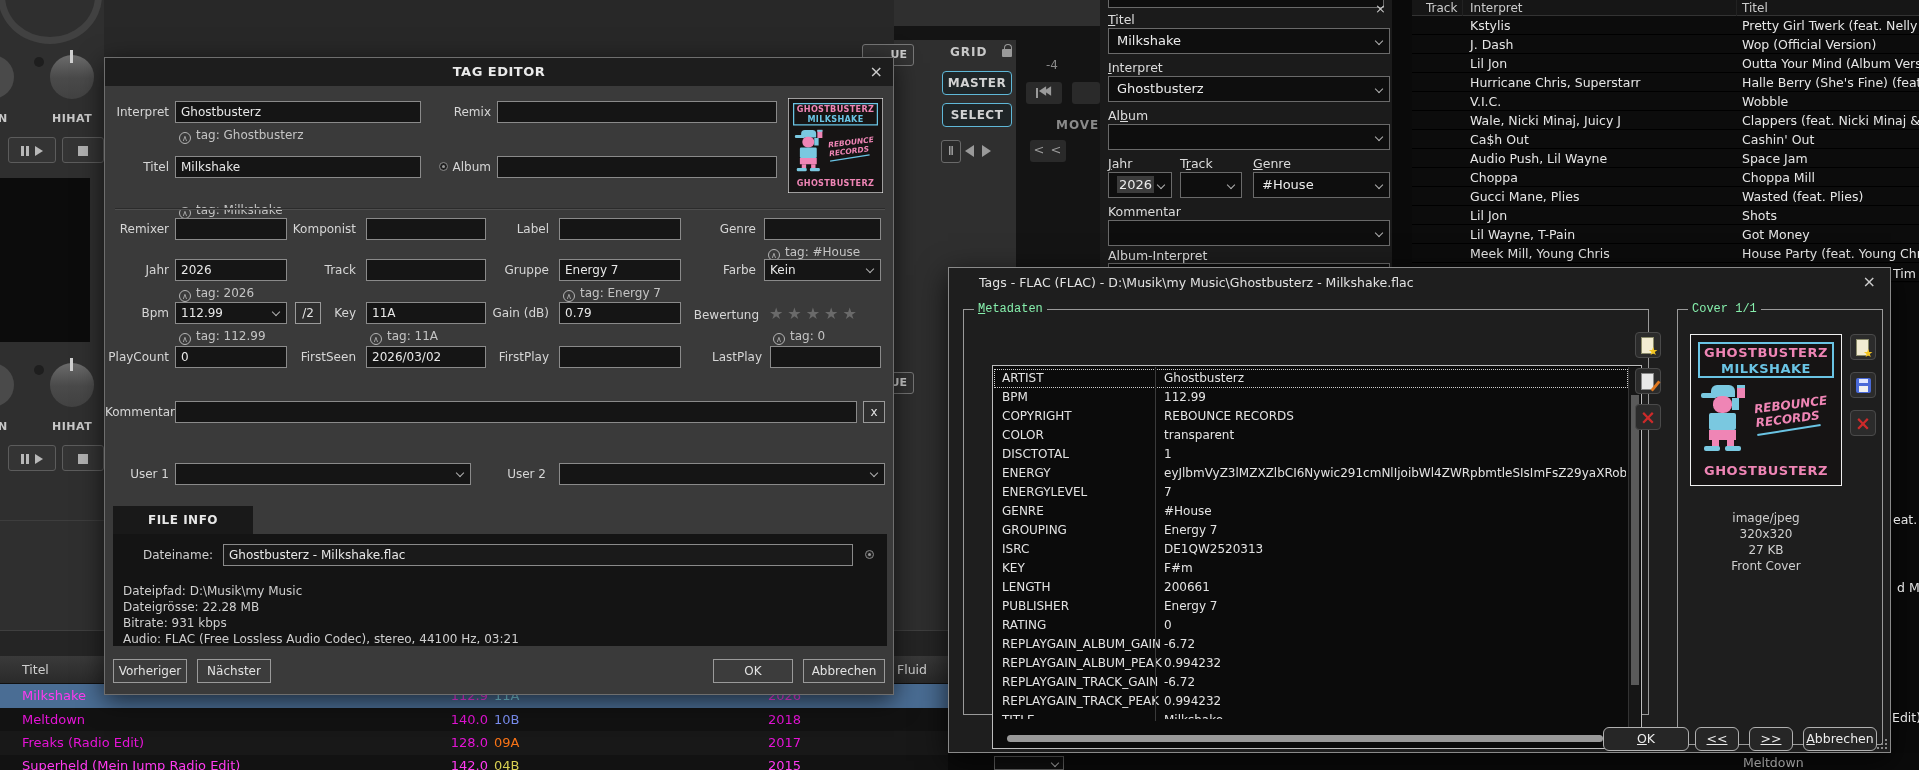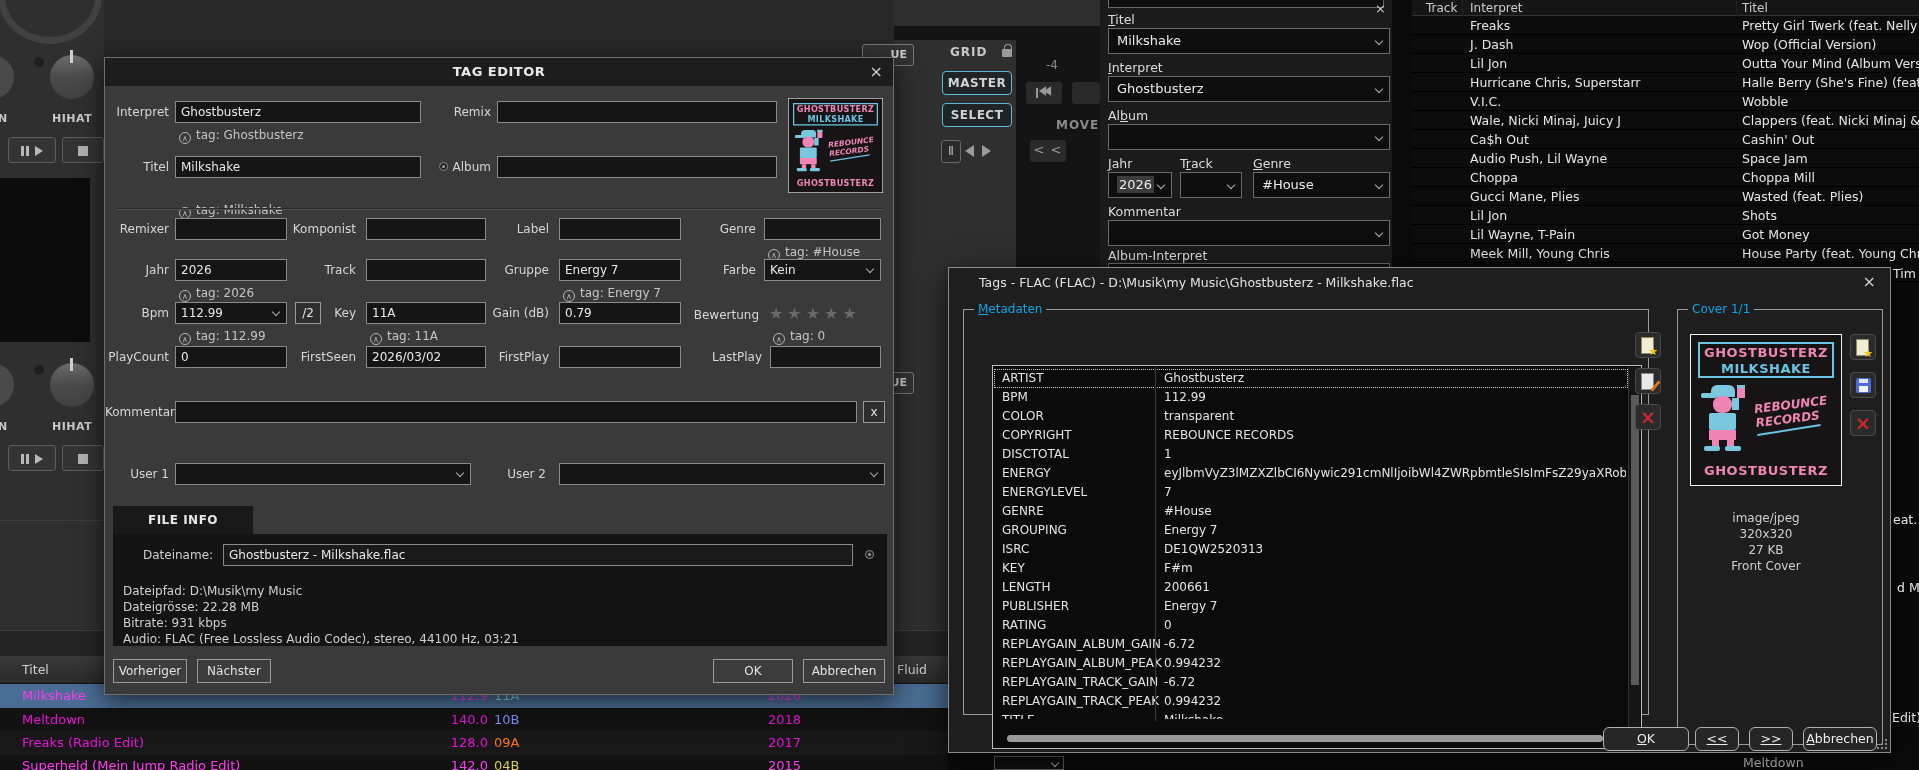--- a/index.html
+++ b/index.html
@@ -76,21 +76,21 @@
   .dot-ind::before { content:""; position:absolute; left:2px; top:2px; width:3px; height:3px; border-radius:50%; background:#9a9a9a; }
   #teFileTab { position:absolute; left:8px; top:448px; width:140px; height:28px; background:#191919;
                color:#e8e8e8; font-size:12px; font-weight:700; line-height:28px; text-align:center; letter-spacing:.5px; }
   #teFilePanel { position:absolute; left:8px; top:476px; width:774px; height:112px; background:#141414; }
   .fileline { position:absolute; color:#cfcfcf; font-size:12px; white-space:nowrap; }
 
   
   #tagsDlg { position:absolute; left:948px; top:267px; width:943px; height:486px; background:#1e1e1e;
              border:1px solid #8a8a8a; box-shadow:0 8px 28px rgba(0,0,0,.7); z-index:40; }
   .group { position:absolute; border:1px solid #9a9a9a; }
-  .group-lbl { position:absolute; top:-8px; left:10px; background:#1e1e1e; padding:0 4px; color:#0ea5e9; font-size:12px; }
+  .group-lbl { position:absolute; top:-8px; left:10px; background:#1e1e1e; padding:0 4px; color:#86efac; font-size:12px;font-family:Liberation Mono, monospace; }
   #metaBox { position:absolute; left:28px; top:55px; width:650px; height:384px; background:#0b0b0b; border:1px solid #bdbdbd; }
   #metaRows { position:absolute; left:1px; top:3px; width:634px; height:350px; overflow:hidden; }
   .mrow { height:19px; line-height:19px; white-space:nowrap; position:relative; }
   .mrow .mk { position:absolute; left:8px; color:#e4e4e4; font-size:12px; }
   .mrow .mv { position:absolute; left:170px; right:2px; color:#e4e4e4; font-size:12px; overflow:hidden; }
   .mrow.sel { outline:1px dotted #cfcfcf; outline-offset:-1px; }
   #metaVDiv { position:absolute; left:162px; top:1px; width:1px; height:354px; background:#3a3a3a; }
   #metaVScroll { position:absolute; right:1px; top:1px; width:12px; height:382px; background:#161616; border-left:1px solid #333; }
   #metaVScroll .thumb { position:absolute; left:2px; top:28px; width:8px; height:290px; background:#5a5a5a; }
   #metaHScroll { position:absolute; left:14px; bottom:6px; width:596px; height:7px; background:#9a9a9a; border-radius:4px; }
@@ -238,21 +238,21 @@
 
   <div class="abs" style="left:1412px;top:0;width:507px;height:283px;background:#080808;overflow:hidden;">
     <div style="height:16px;background:#161616;border-bottom:1px solid #333;position:relative;">
       <span style="position:absolute;left:14px;top:1px;color:#cccccc;font-size:12px;">Track</span>
       <span style="position:absolute;left:58px;top:1px;color:#cccccc;font-size:12px;">Interpret</span>
       <span style="position:absolute;left:330px;top:1px;color:#cccccc;font-size:12px;">Titel</span>
     </div>
     <div class="abs" style="left:50px;top:0;width:1px;height:283px;background:#222;"></div>
     <div class="abs" style="left:324px;top:0;width:1px;height:283px;background:#222;"></div>
     <div class="tb-row">
-        <span class="c-int">Freaks</span>
+        <span class="c-int">Kstylis</span>
         <span class="c-tit">Pretty Girl Twerk (feat. Nelly &amp; Tiff</span>
       </div>
     <div class="tb-row">
         <span class="c-int">J. Dash</span>
         <span class="c-tit">Wop (Official Version)</span>
       </div>
     <div class="tb-row">
         <span class="c-int">Lil Jon</span>
         <span class="c-tit">Outta Your Mind (Album Version (</span>
       </div>
@@ -475,26 +475,26 @@
         <div id="metaRows">
           <div class="mrow sel">
               <span class="mk">ARTIST</span>
               <span class="mv">Ghostbusterz</span>
             </div>
           <div class="mrow">
               <span class="mk">BPM</span>
               <span class="mv">112.99</span>
             </div>
           <div class="mrow">
+              <span class="mk">COPYRIGHT</span>
+              <span class="mv">REBOUNCE RECORDS</span>
+            </div>
+          <div class="mrow">
               <span class="mk">COLOR</span>
               <span class="mv">transparent</span>
-            </div>
-          <div class="mrow">
-              <span class="mk">COPYRIGHT</span>
-              <span class="mv">REBOUNCE RECORDS</span>
             </div>
           <div class="mrow">
               <span class="mk">DISCTOTAL</span>
               <span class="mv">1</span>
             </div>
           <div class="mrow">
               <span class="mk">ENERGY</span>
               <span class="mv">eyJlbmVyZ3lMZXZlbCI6Nywic291cmNlIjoibWl4ZWRpbmtleSIsImFsZ29yaXRobSI6MTN9</span>
             </div>
           <div class="mrow">

